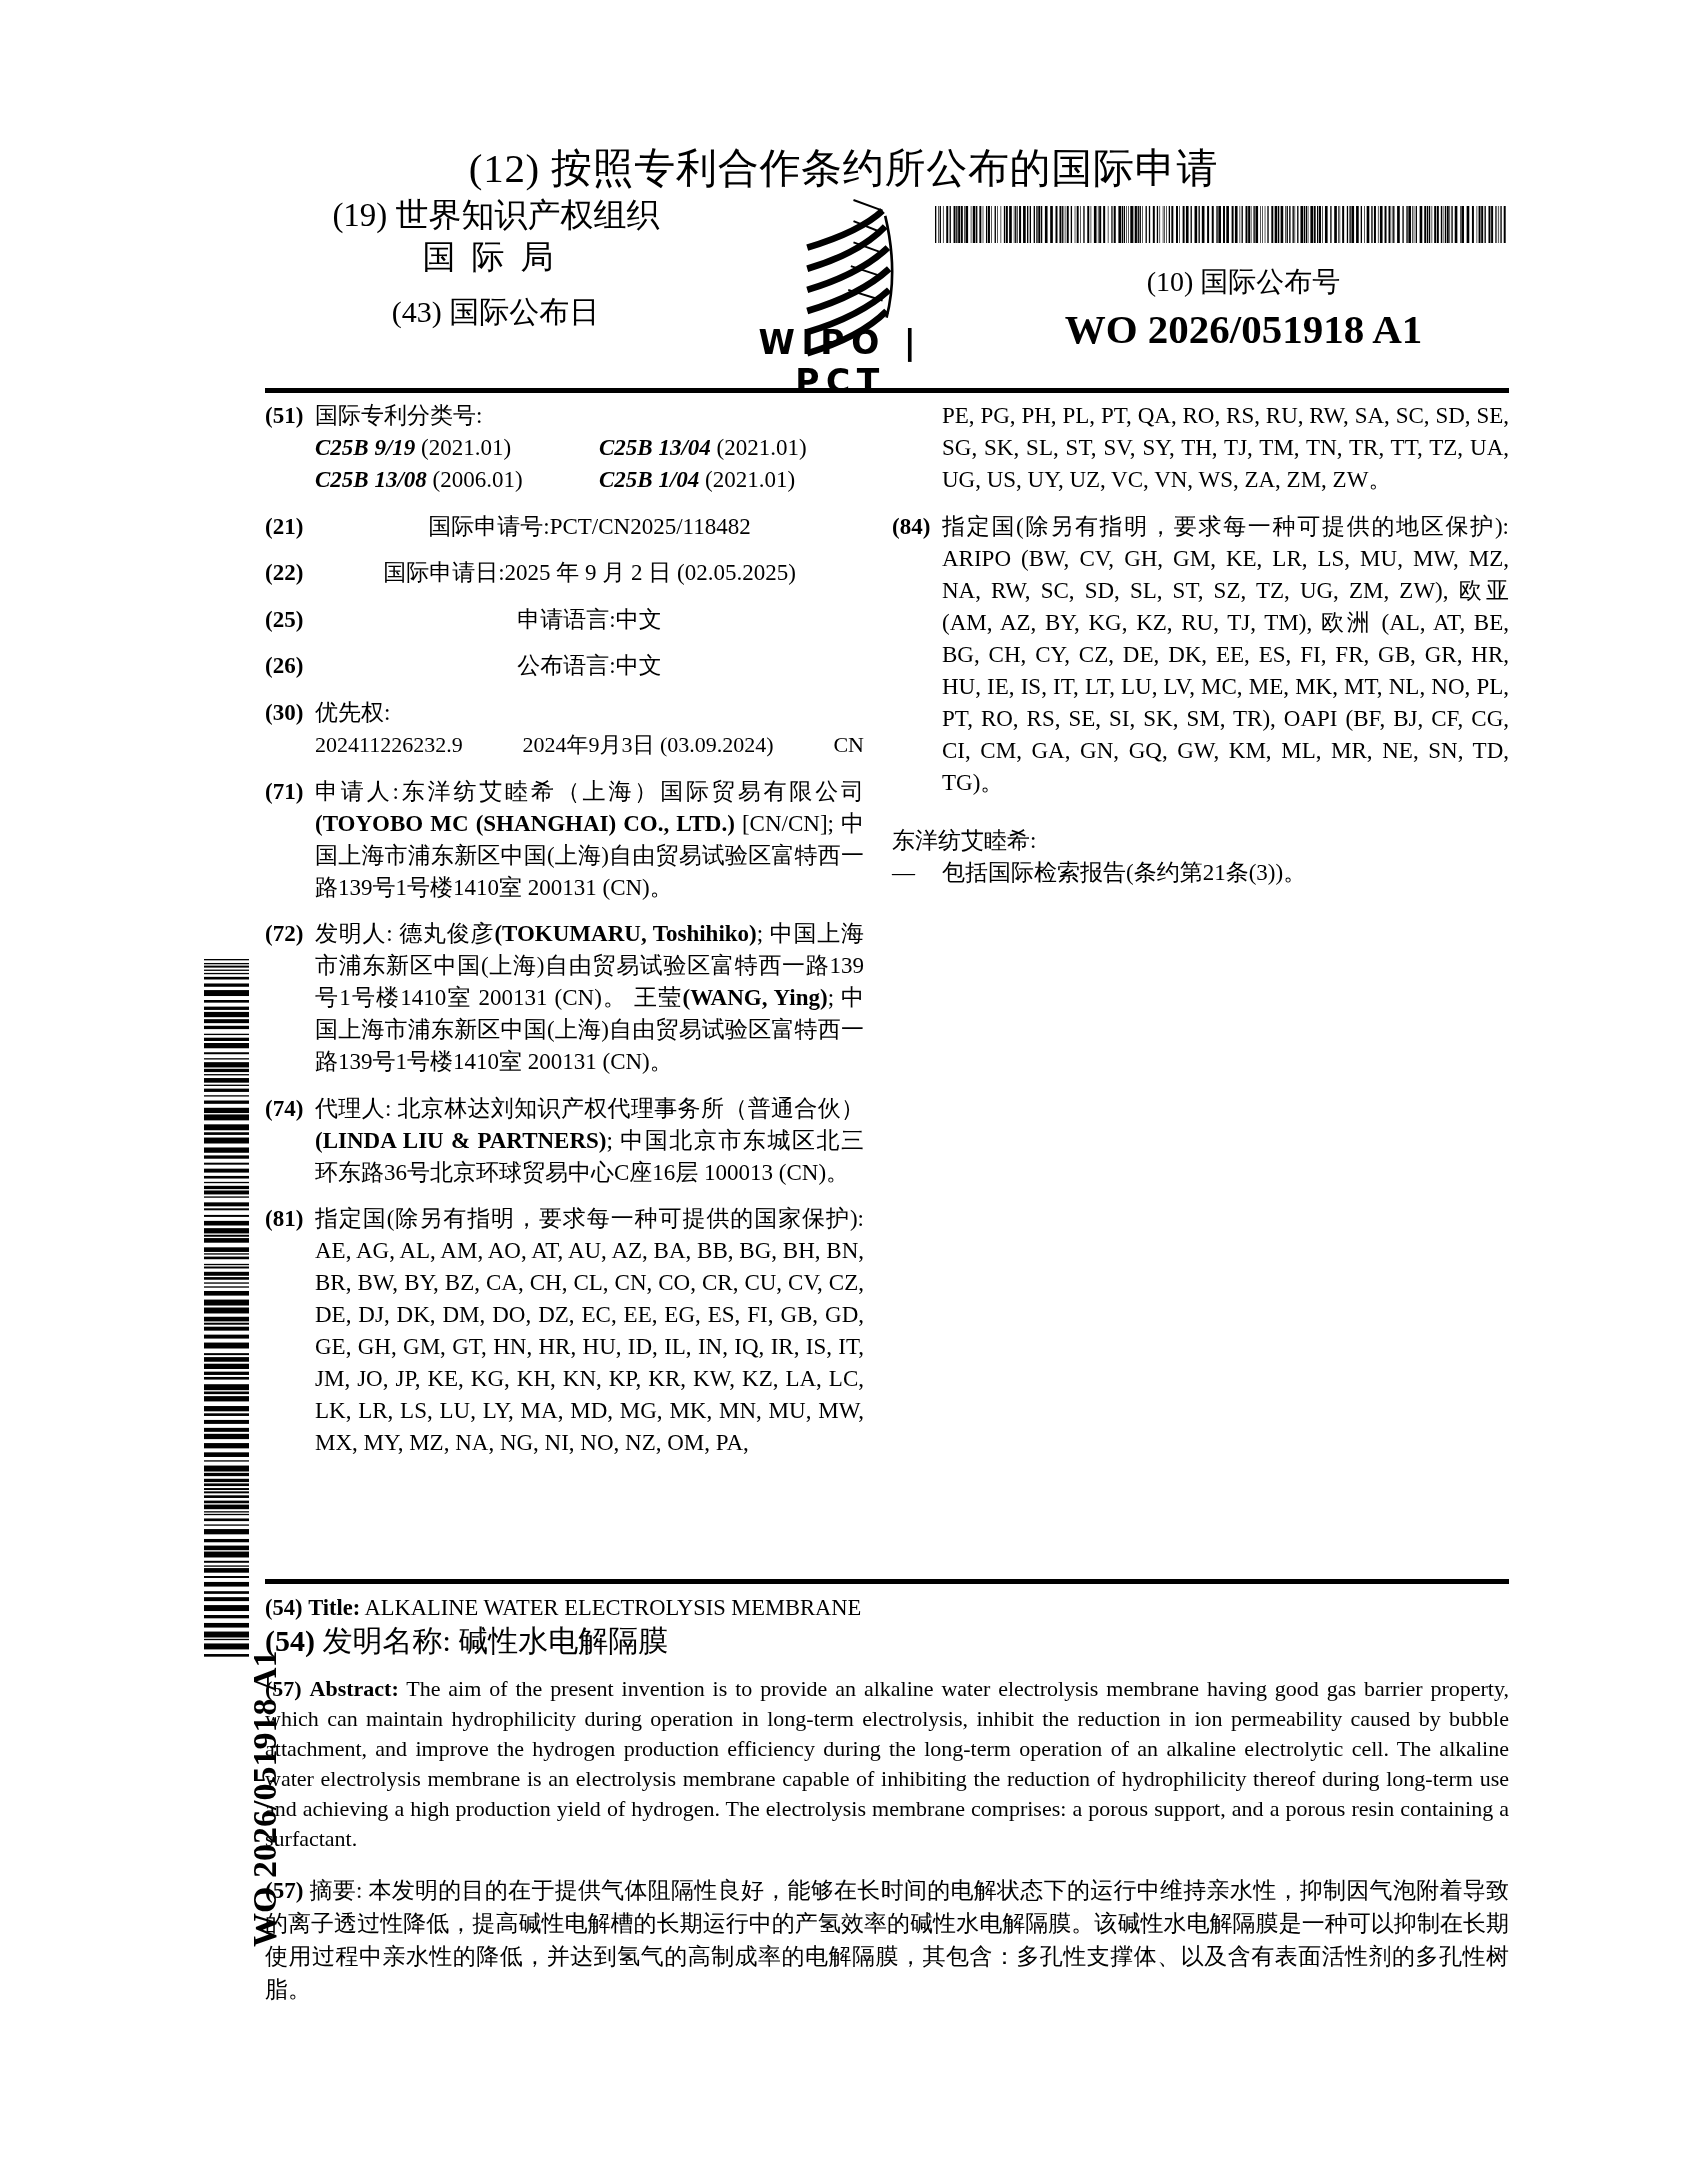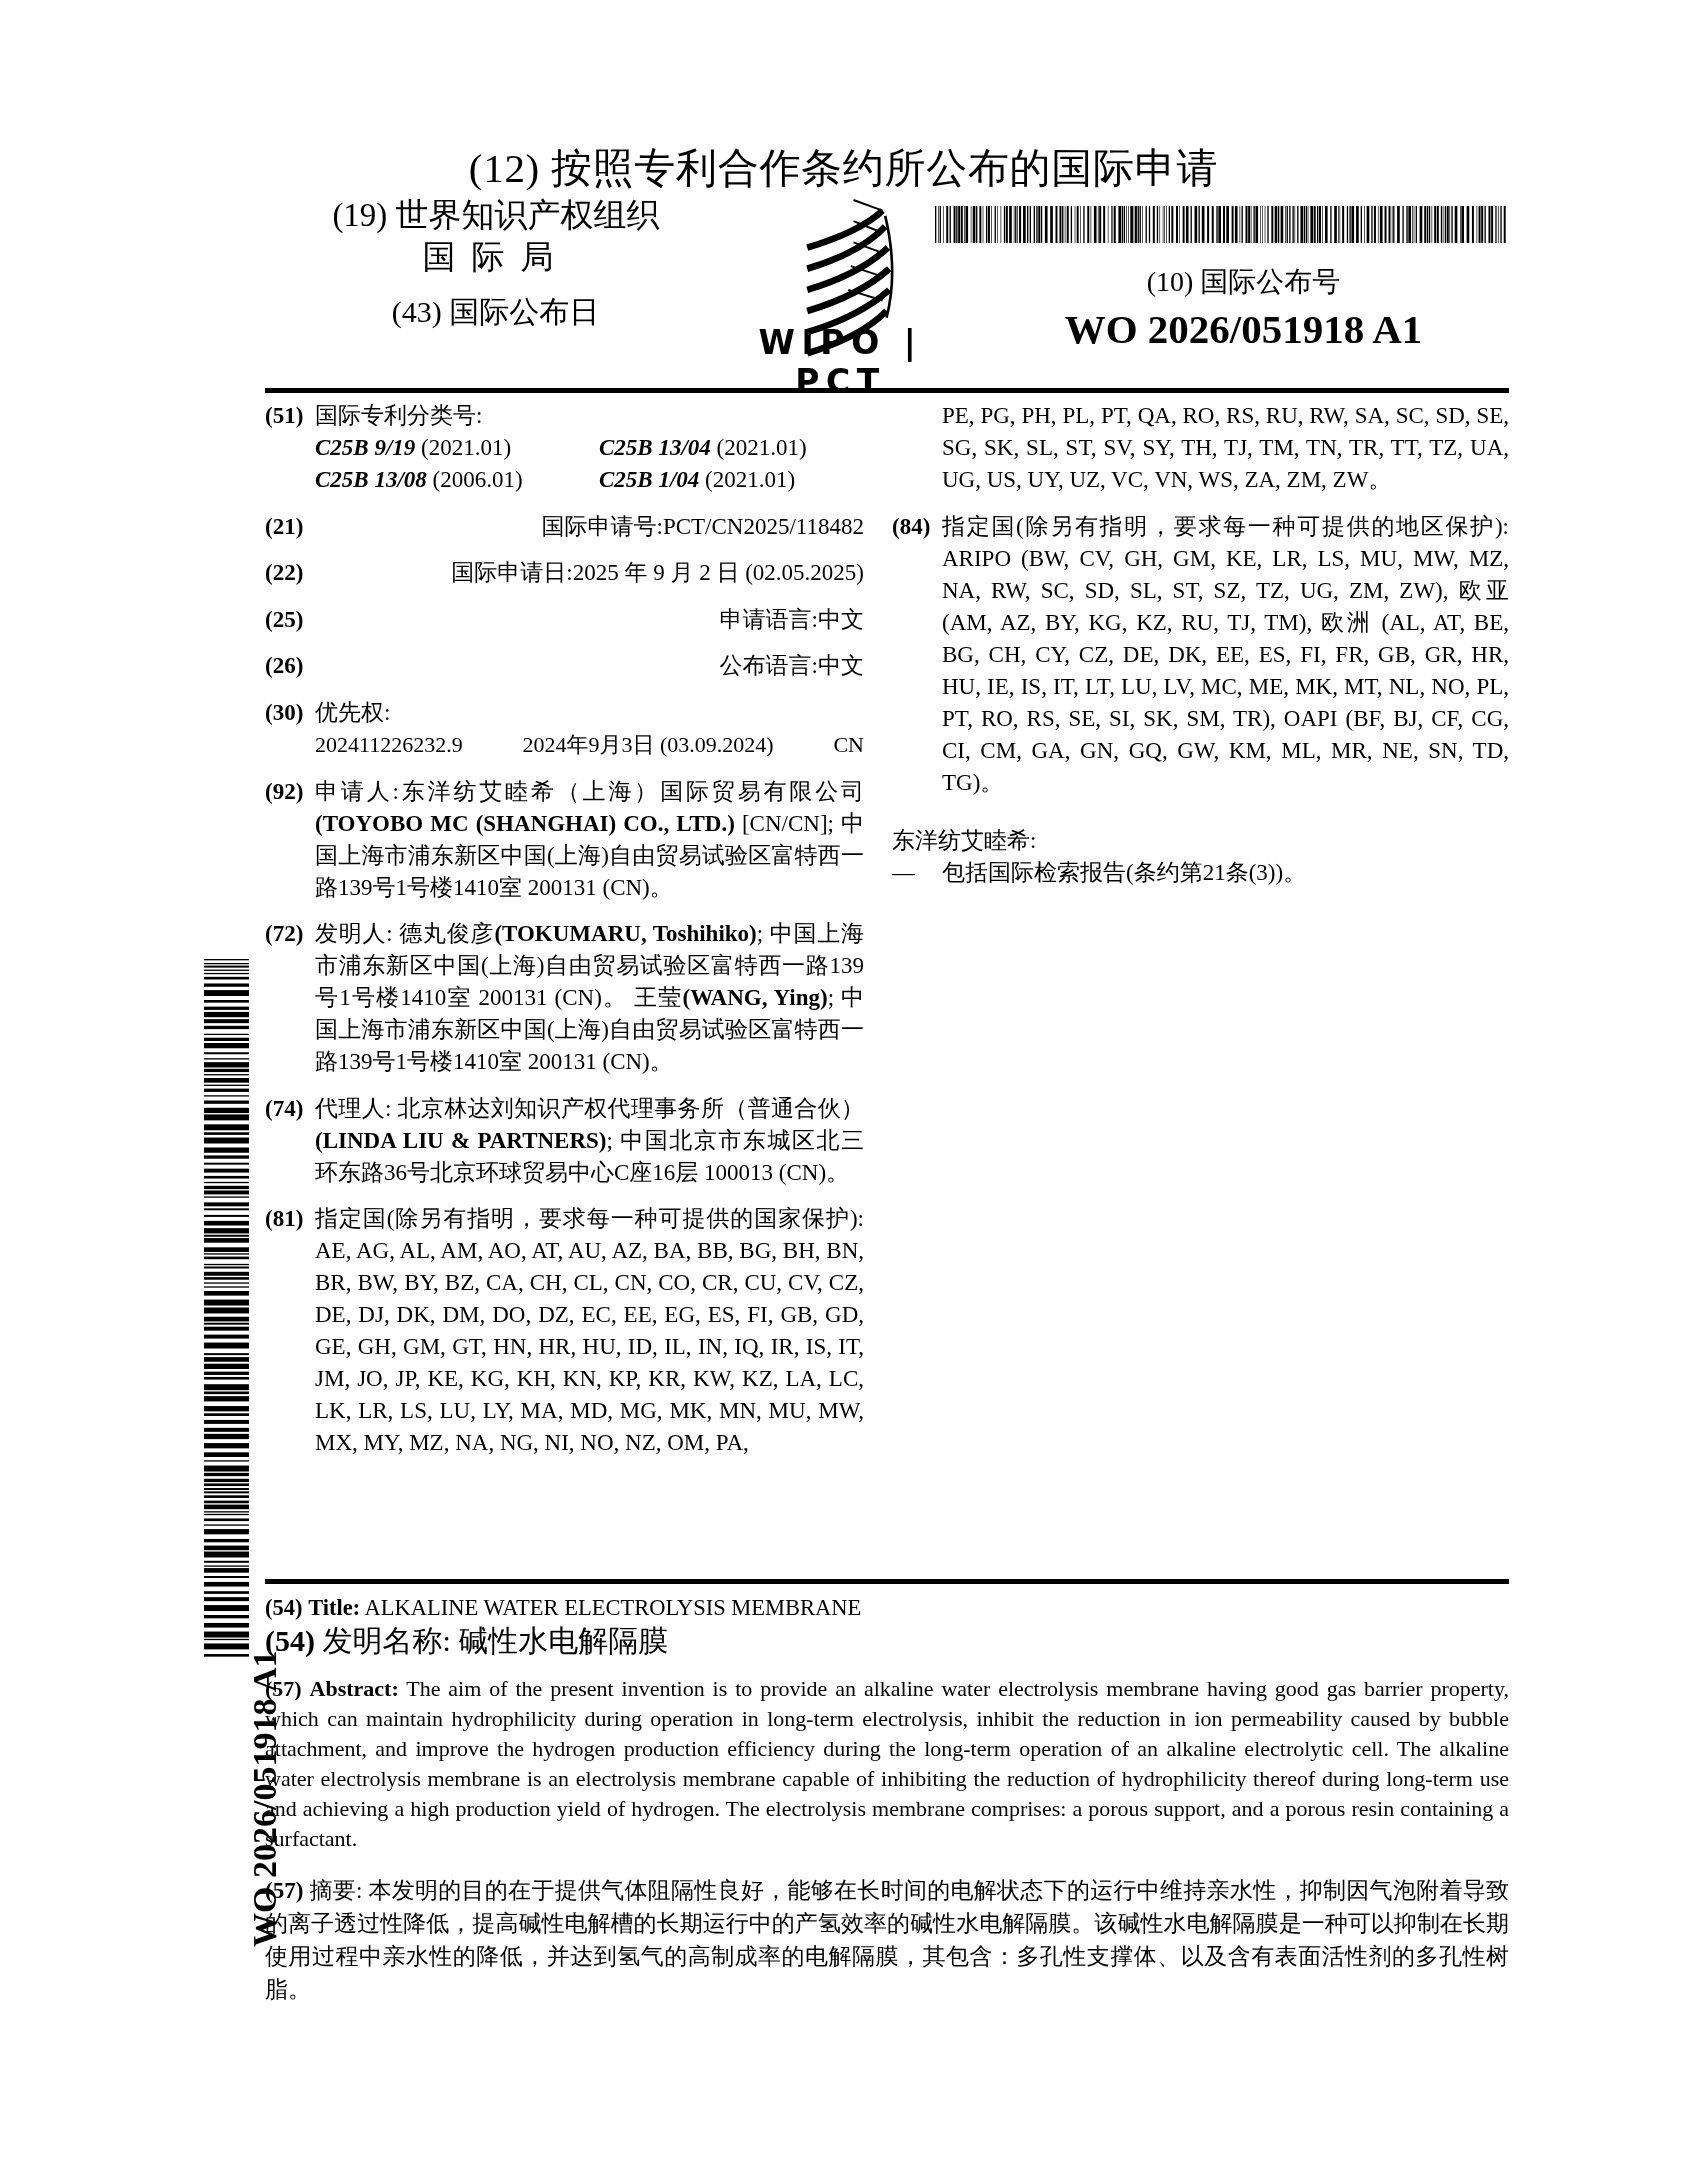--- a/index.html
+++ b/index.html
@@ -26,21 +26,21 @@
   #rule1 { top: 388px; }
   #rule2 { top: 1579px; }
 
   
   .col { font-size: 23px; line-height: 32px; }
   #left-col { top: 400px; left: 265px; width: 599px; }
   #right-col { top: 400px; left: 892px; width: 617px; }
   .field { display: flex; margin-bottom: 14.6px; }
   .field .code { width: 50px; flex: none; font-weight: bold; }
   .field .body { flex: 1; text-align: justify; }
-  .row { display: flex; justify-content: flex-end; }
+  .row { display: flex; justify-content: center; }
   .ipc-grid { display: grid; grid-template-columns: 284px 278px; }
   .prio { display: flex; justify-content: space-between; font-size: 22px; }
   .cont { padding-left: 50px; text-align: justify; margin-bottom: 14.6px; }
   .this-pub { margin-top: 26.5px; }
   .this-pub .dash { display: inline-block; width: 50px; }
 
   
   #bottom { top: 1591px; left: 265px; width: 1244px; }
   #title-en { font-size: 22.5px; line-height: 33px; }
   #title-cn { font-size: 30px; line-height: 33px; margin-bottom: 17px; }
@@ -332,21 +332,21 @@
       <div>优先权:</div>
       <div class="prio">
         <span>202411226232.9</span>
         <span>2024年9月3日 (03.09.2024)</span>
         <span>CN</span>
       </div>
     </div>
   </div>
 
   <div class="field">
-    <div class="code">(92)</div>
+    <div class="code">(71)</div>
     <div class="body"><span>申请人:东洋纺艾睦希（上海）国际贸易有限公司</span><span class="b">(TOYOBO MC (SHANGHAI) CO., LTD.)</span><span> [CN/CN]; 中国上海市浦东新区中国(上海)自由贸易试验区富特西一路139号1号楼1410室 200131 (CN)。</span></div>
   </div>
 
   <div class="field">
     <div class="code">(72)</div>
     <div class="body"><span>发明人: 德丸俊彦</span><span class="b">(TOKUMARU, Toshihiko)</span><span>; 中国上海市浦东新区中国(上海)自由贸易试验区富特西一路139号1号楼1410室 200131 (CN)。 王莹</span><span class="b">(WANG, Ying)</span><span>; 中国上海市浦东新区中国(上海)自由贸易试验区富特西一路139号1号楼1410室 200131 (CN)。</span></div>
   </div>
 
   <div class="field">
     <div class="code">(74)</div>

